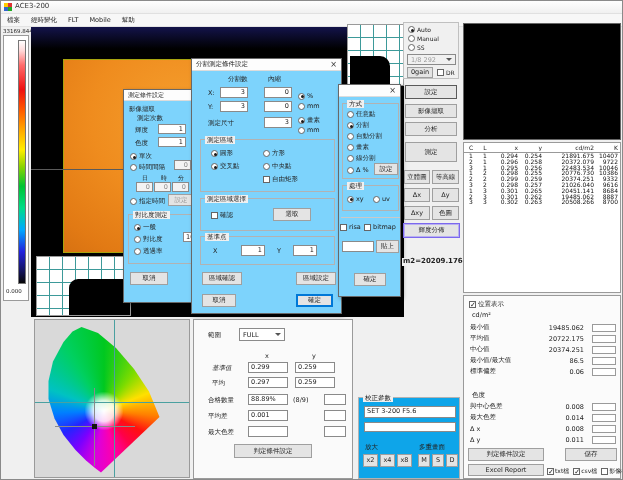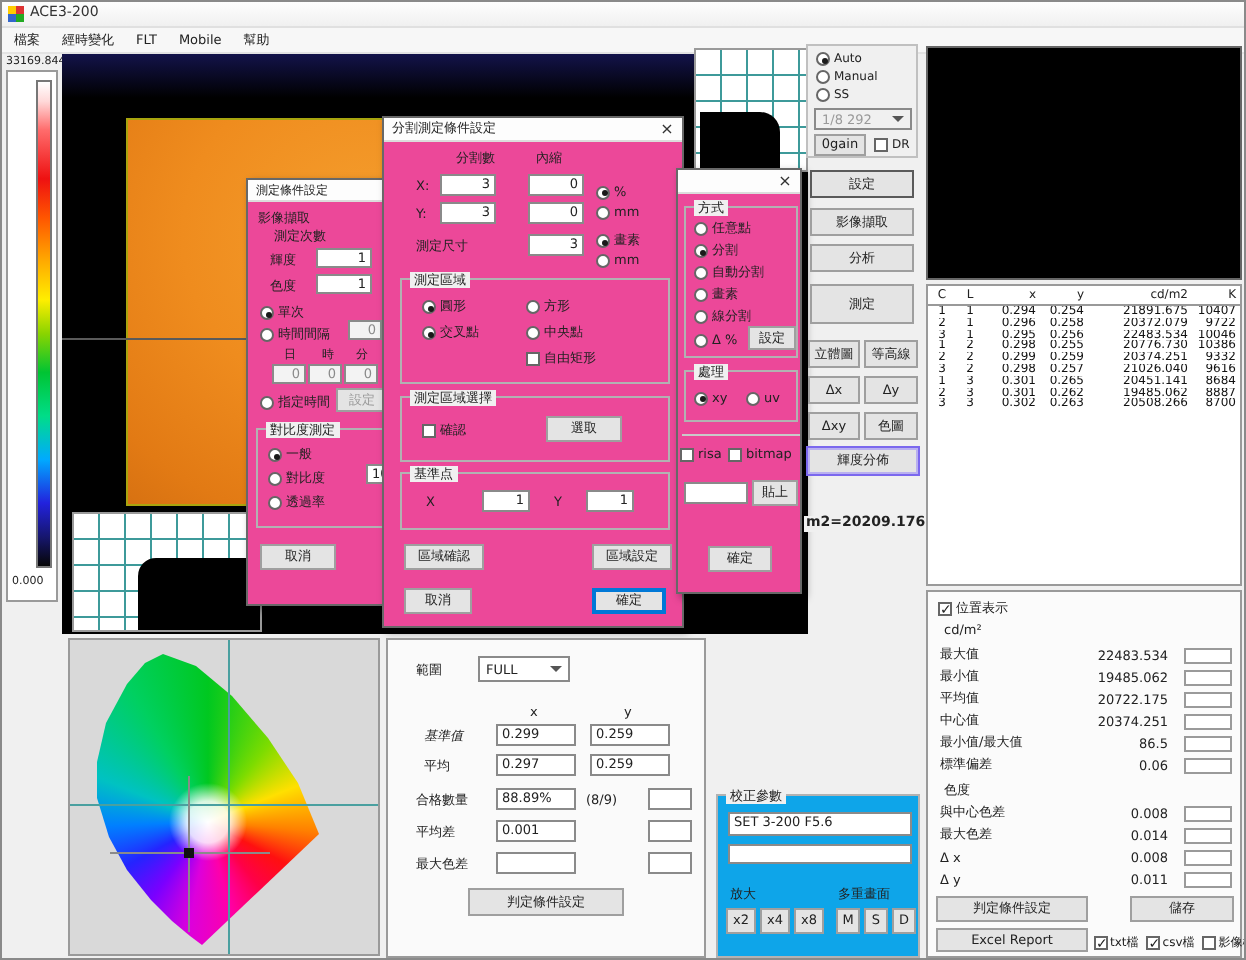--- a/index.html
+++ b/index.html
@@ -18,21 +18,21 @@
   .fld{position:absolute;background:#fff;border:1px solid #8a8a8a;font-size:6.5px;color:#222;
        padding:1px 2px;overflow:hidden;line-height:1.2;white-space:nowrap;}
   .fld.right{text-align:right;}
   .fld.dis{background:#f3f3f3;color:#8a8a8a;}
   .rd{display:inline-block;width:7px;height:7px;border:1px solid #666;border-radius:50%;background:#fff;flex:none;position:relative;}
   .rd.on:after{content:"";position:absolute;left:1.5px;top:1.5px;width:3px;height:3px;border-radius:50%;background:#1a1a1a;}
   .cb{display:inline-block;width:7px;height:7px;border:1px solid #666;background:#fff;flex:none;
       font-size:7px;line-height:6px;text-align:center;color:#222;}
   .gb{position:absolute;border:1px solid #b2b2b2;}
   .gl{position:absolute;top:-4px;left:4px;background:#f0f0f0;padding:0 2px;font-size:6.5px;line-height:8px;color:#222;white-space:nowrap;}
-  .dlg{position:absolute;background:#ec4899;border:1px solid #686868;box-shadow:2px 2px 4px rgba(0,0,0,.4);}
+  .dlg{position:absolute;background:#7dd3fc;border:1px solid #686868;box-shadow:2px 2px 4px rgba(0,0,0,.4);}
   .dtitle{position:absolute;left:0;top:0;right:0;height:12px;background:#fdfdfd;border-bottom:1px solid #dcdcdc;
           font-size:6.5px;color:#222;display:flex;align-items:center;padding-left:4px;white-space:nowrap;}
   .dx{position:absolute;top:1px;right:1px;width:13px;height:10px;font-size:8px;line-height:10px;text-align:center;color:#333;}
   .pnl{position:absolute;background:#fff;border:1px solid #9a9a9a;}
   .grid{background-image:repeating-linear-gradient(to right,transparent 0 12px,#3d9a9a 12px 13px),
                         repeating-linear-gradient(to bottom,transparent 0 12px,#3d9a9a 12px 13px);}
   .dd{position:absolute;background:#fff;border:1px solid #8a8a8a;font-size:6.5px;color:#222;display:flex;
       align-items:center;padding:4px 3px;}
   .dd:after{content:"";margin-left:auto;border:3px solid transparent;border-top-color:#555;margin-top:3px;}
   .dd.dis{background:#f0f0f0;color:#9a9a9a;}
@@ -450,25 +450,20 @@
   </div>
 
   <div class="pnl" style="left:462px;top:294px;width:158px;height:184px;background:#fbfbfb;">
     <div class="row" style="left:5px;top:4px;">
       <span class="cb">✓</span>
       <span>位置表示</span>
     </div>
     <span class="lbl" style="left:8px;top:16px;">cd/m²</span>
     <div class="abs" style="left:6px;top:26px;width:146px;">
       <div class="srow">
-        <span class="slab">最大值</span>
-        <span class="sval">22483.534</span>
-        <span class="sbox"></span>
-      </div>
-      <div class="srow">
         <span class="slab">最小值</span>
         <span class="sval">19485.062</span>
         <span class="sbox"></span>
       </div>
       <div class="srow">
         <span class="slab">平均值</span>
         <span class="sval">20722.175</span>
         <span class="sbox"></span>
       </div>
       <div class="srow">

